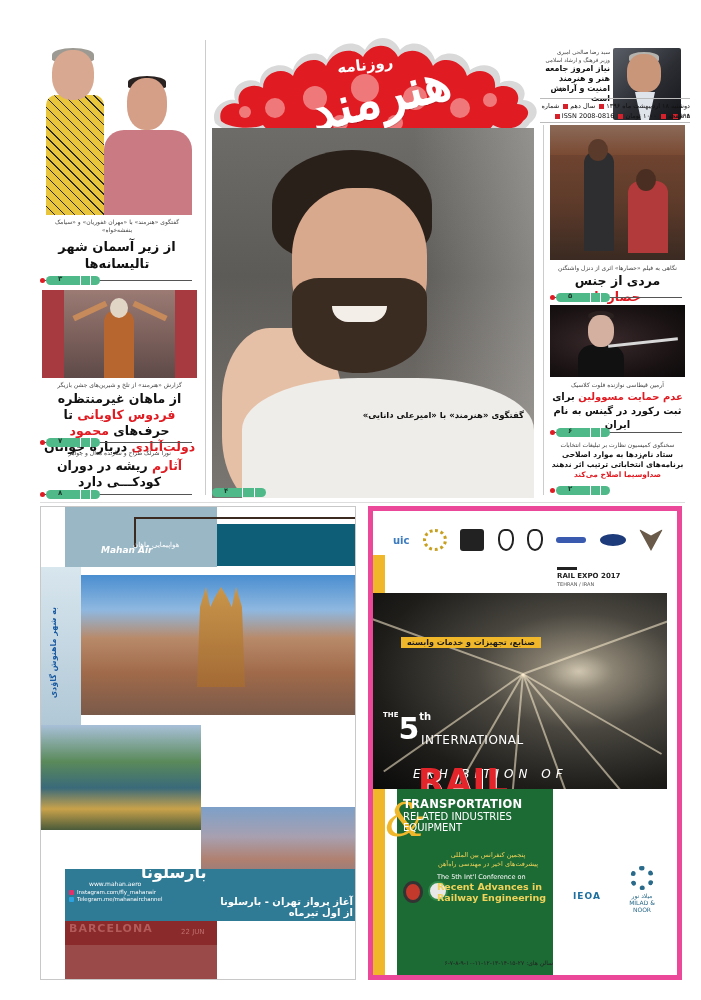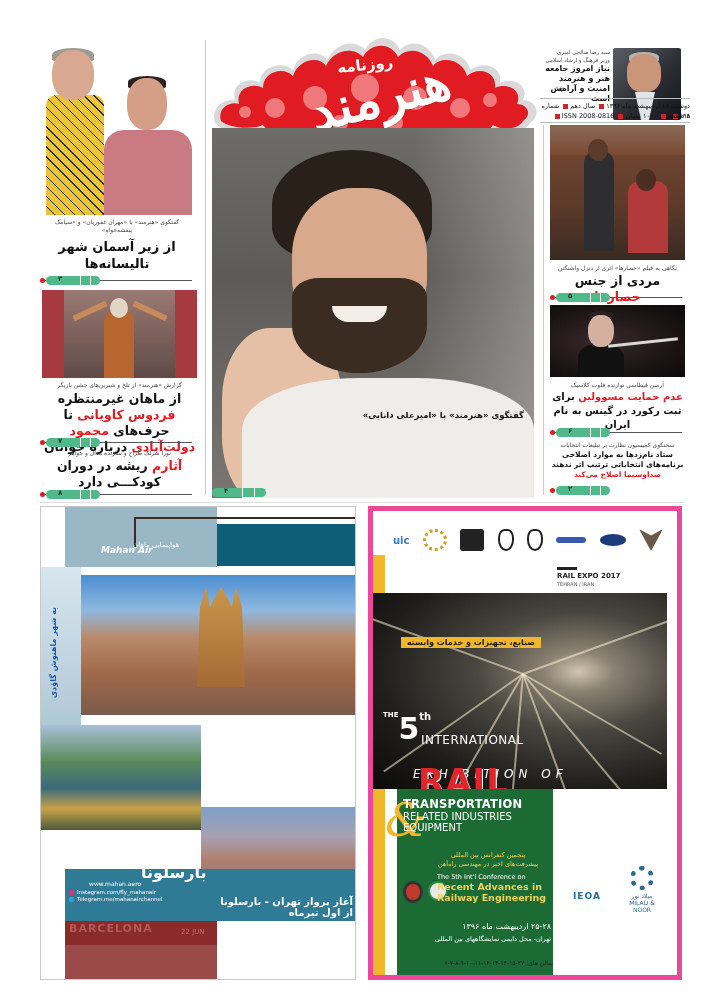--- a/index.html
+++ b/index.html
@@ -366,24 +366,20 @@
     <div>پنجمین کنفرانس بین المللی</div>
     <div>پیشرفت‌های اخیر در مهندسی راه‌آهن</div>
   </div>
   <div class="conf-logo1"></div>
   <div class="conf-logo2"></div>
   <div class="conf-en">
     <div>The 5th Int'l Conference on</div>
     <div class="big">Recent Advances in</div>
     <div class="big">Railway Engineering</div>
   </div>
-  <div class="date-fa rtl">
-    <div>۲۵-۲۸ اردیبهشت ماه ۱۳۹۶</div>
-    <div style="font-size:6.5px;">تهران- محل دایمی نمایشگاههای بین المللی</div>
-  </div>
   <div class="halls rtl">سالن های: ۲۷-۱۵-۱۴-۱۳-۱۲-۱۱-۱۰-۹-۸-۷-۶</div>
   <div class="ieoa">IEOA</div>
   <div class="milad">
     <div class="mark"></div>
     <div class="rtl">میلاد نور</div>
     <div>MILAD &amp; NOOR</div>
   </div>
 </div>
 
 <div class="abs ad-mahan">

